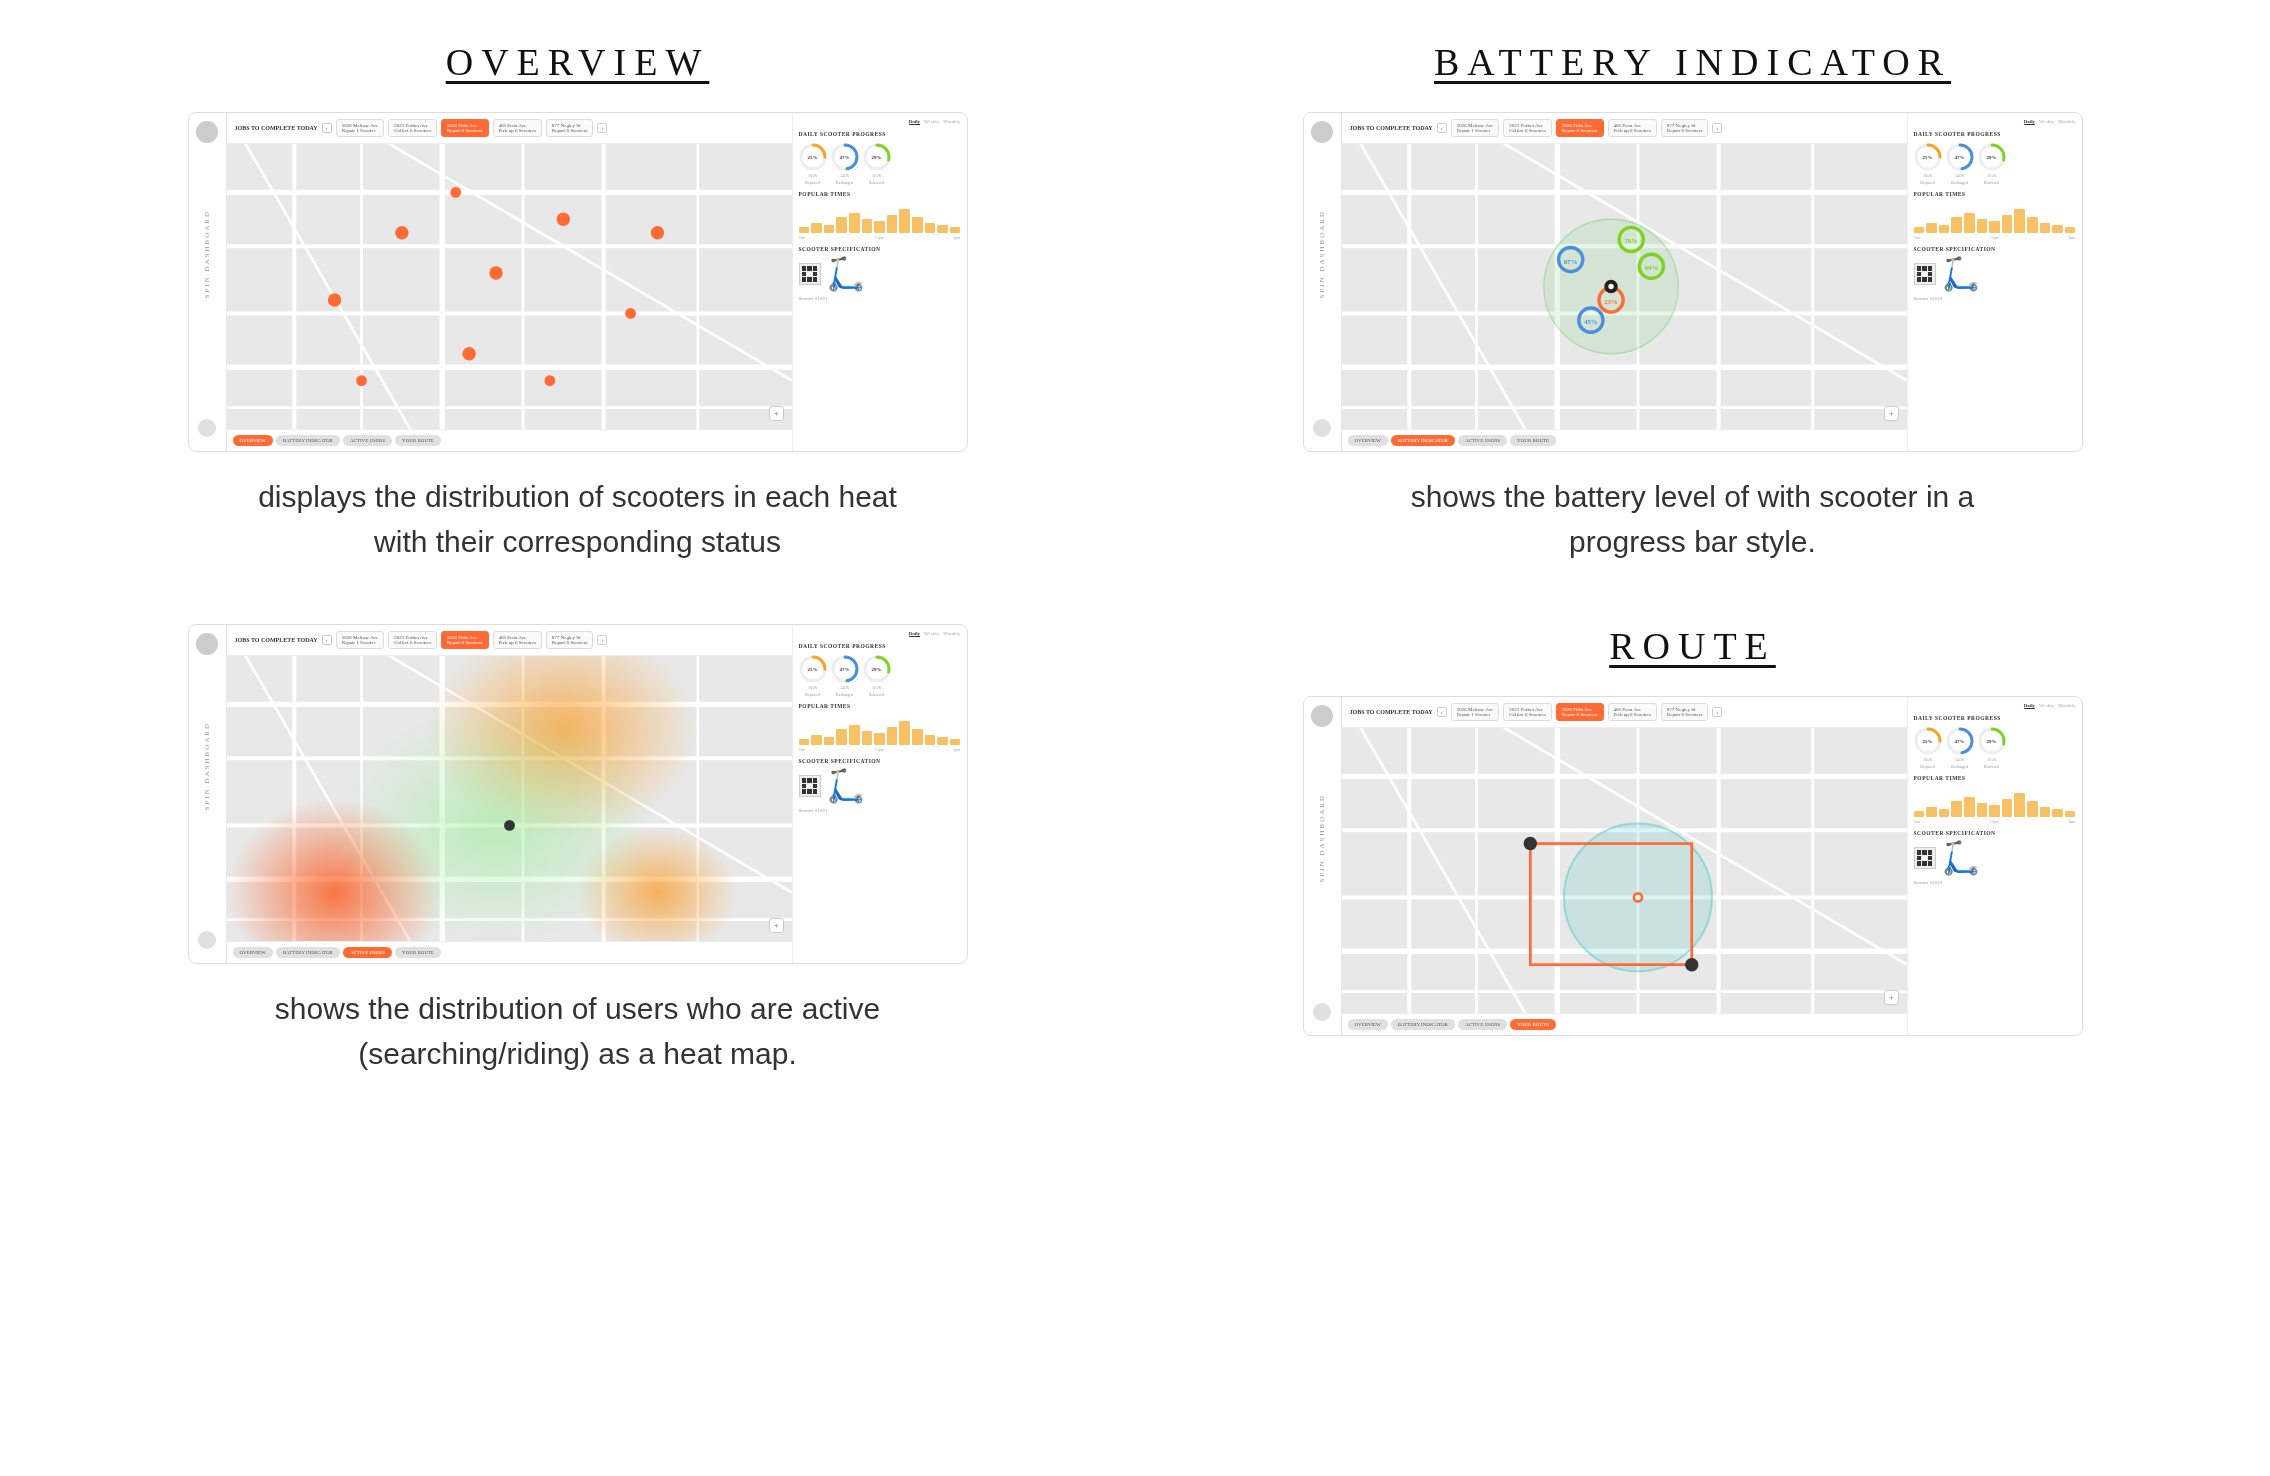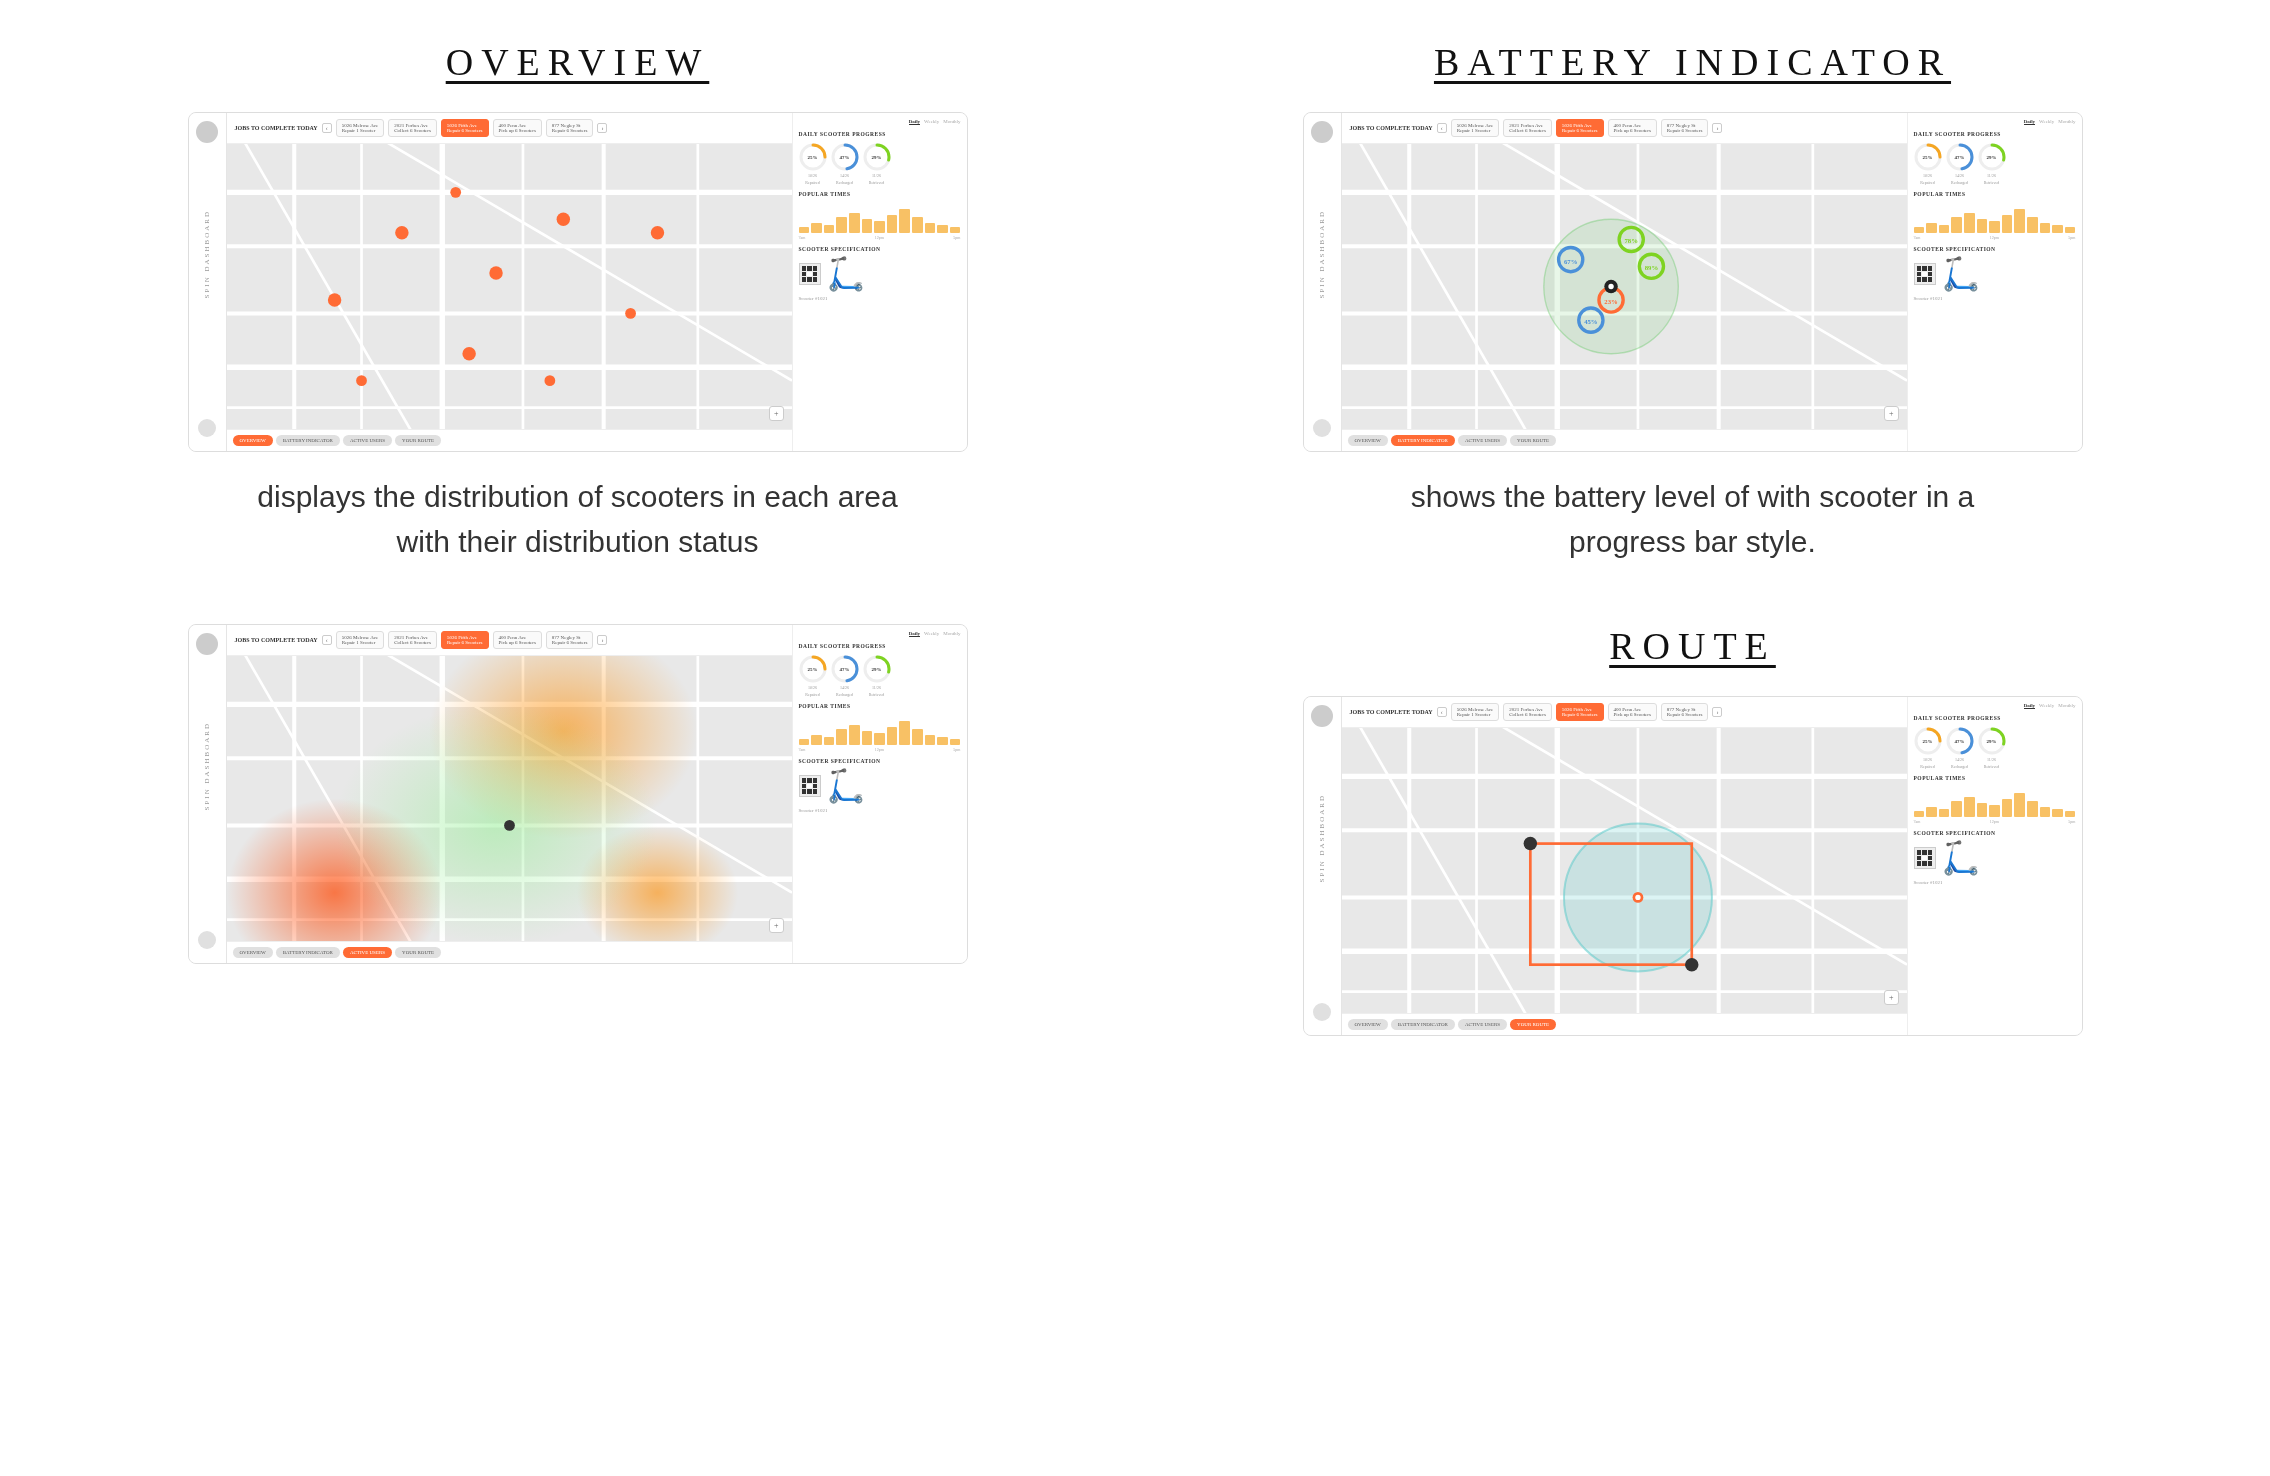--- a/index.html
+++ b/index.html
@@ -448,21 +448,21 @@
               <div class="spec-qr-cell" style="background:#333"></div>
               <div class="spec-qr-cell" style="background:#333"></div>
               <div class="spec-qr-cell" style="background:#333"></div>
             </div>
           <div style="font-size:32px;color:#111;line-height:1">🛴</div>
         </div>
         <div class="spec-label">Scooter #1021</div>
       </div>
     </div>
       <div class="feature-description">displays the distribution of scooters in
-each area with their distribution status</div>
+each heat with their corresponding status</div>
     </div>
     <div class="feature-card">
       <div class="feature-title">BATTERY INDICATOR</div>
       <div class="dashboard-mockup">
 
       <div class="dash-sidebar">
         <div class="dash-avatar"></div>
         <div class="dash-sidebar-label">SPIN DASHBOARD</div>
         <div class="dash-bottom-icon"></div>
       </div>
@@ -771,20 +771,22 @@
               <div class="spec-qr-cell" style="background:#333"></div>
               <div class="spec-qr-cell" style="background:#333"></div>
               <div class="spec-qr-cell" style="background:#333"></div>
               <div class="spec-qr-cell" style="background:#333"></div>
             </div>
           <div style="font-size:32px;color:#111;line-height:1">🛴</div>
         </div>
         <div class="spec-label">Scooter #1021</div>
       </div>
     </div>
+      <div class="feature-description">shows the distribution of users who are
+active (searching/riding) as a heat map.</div>
     </div>
     <div class="feature-card">
       <div class="feature-title">ROUTE</div>
       <div class="dashboard-mockup">
 
       <div class="dash-sidebar">
         <div class="dash-avatar"></div>
         <div class="dash-sidebar-label">SPIN DASHBOARD</div>
         <div class="dash-bottom-icon"></div>
       </div>

